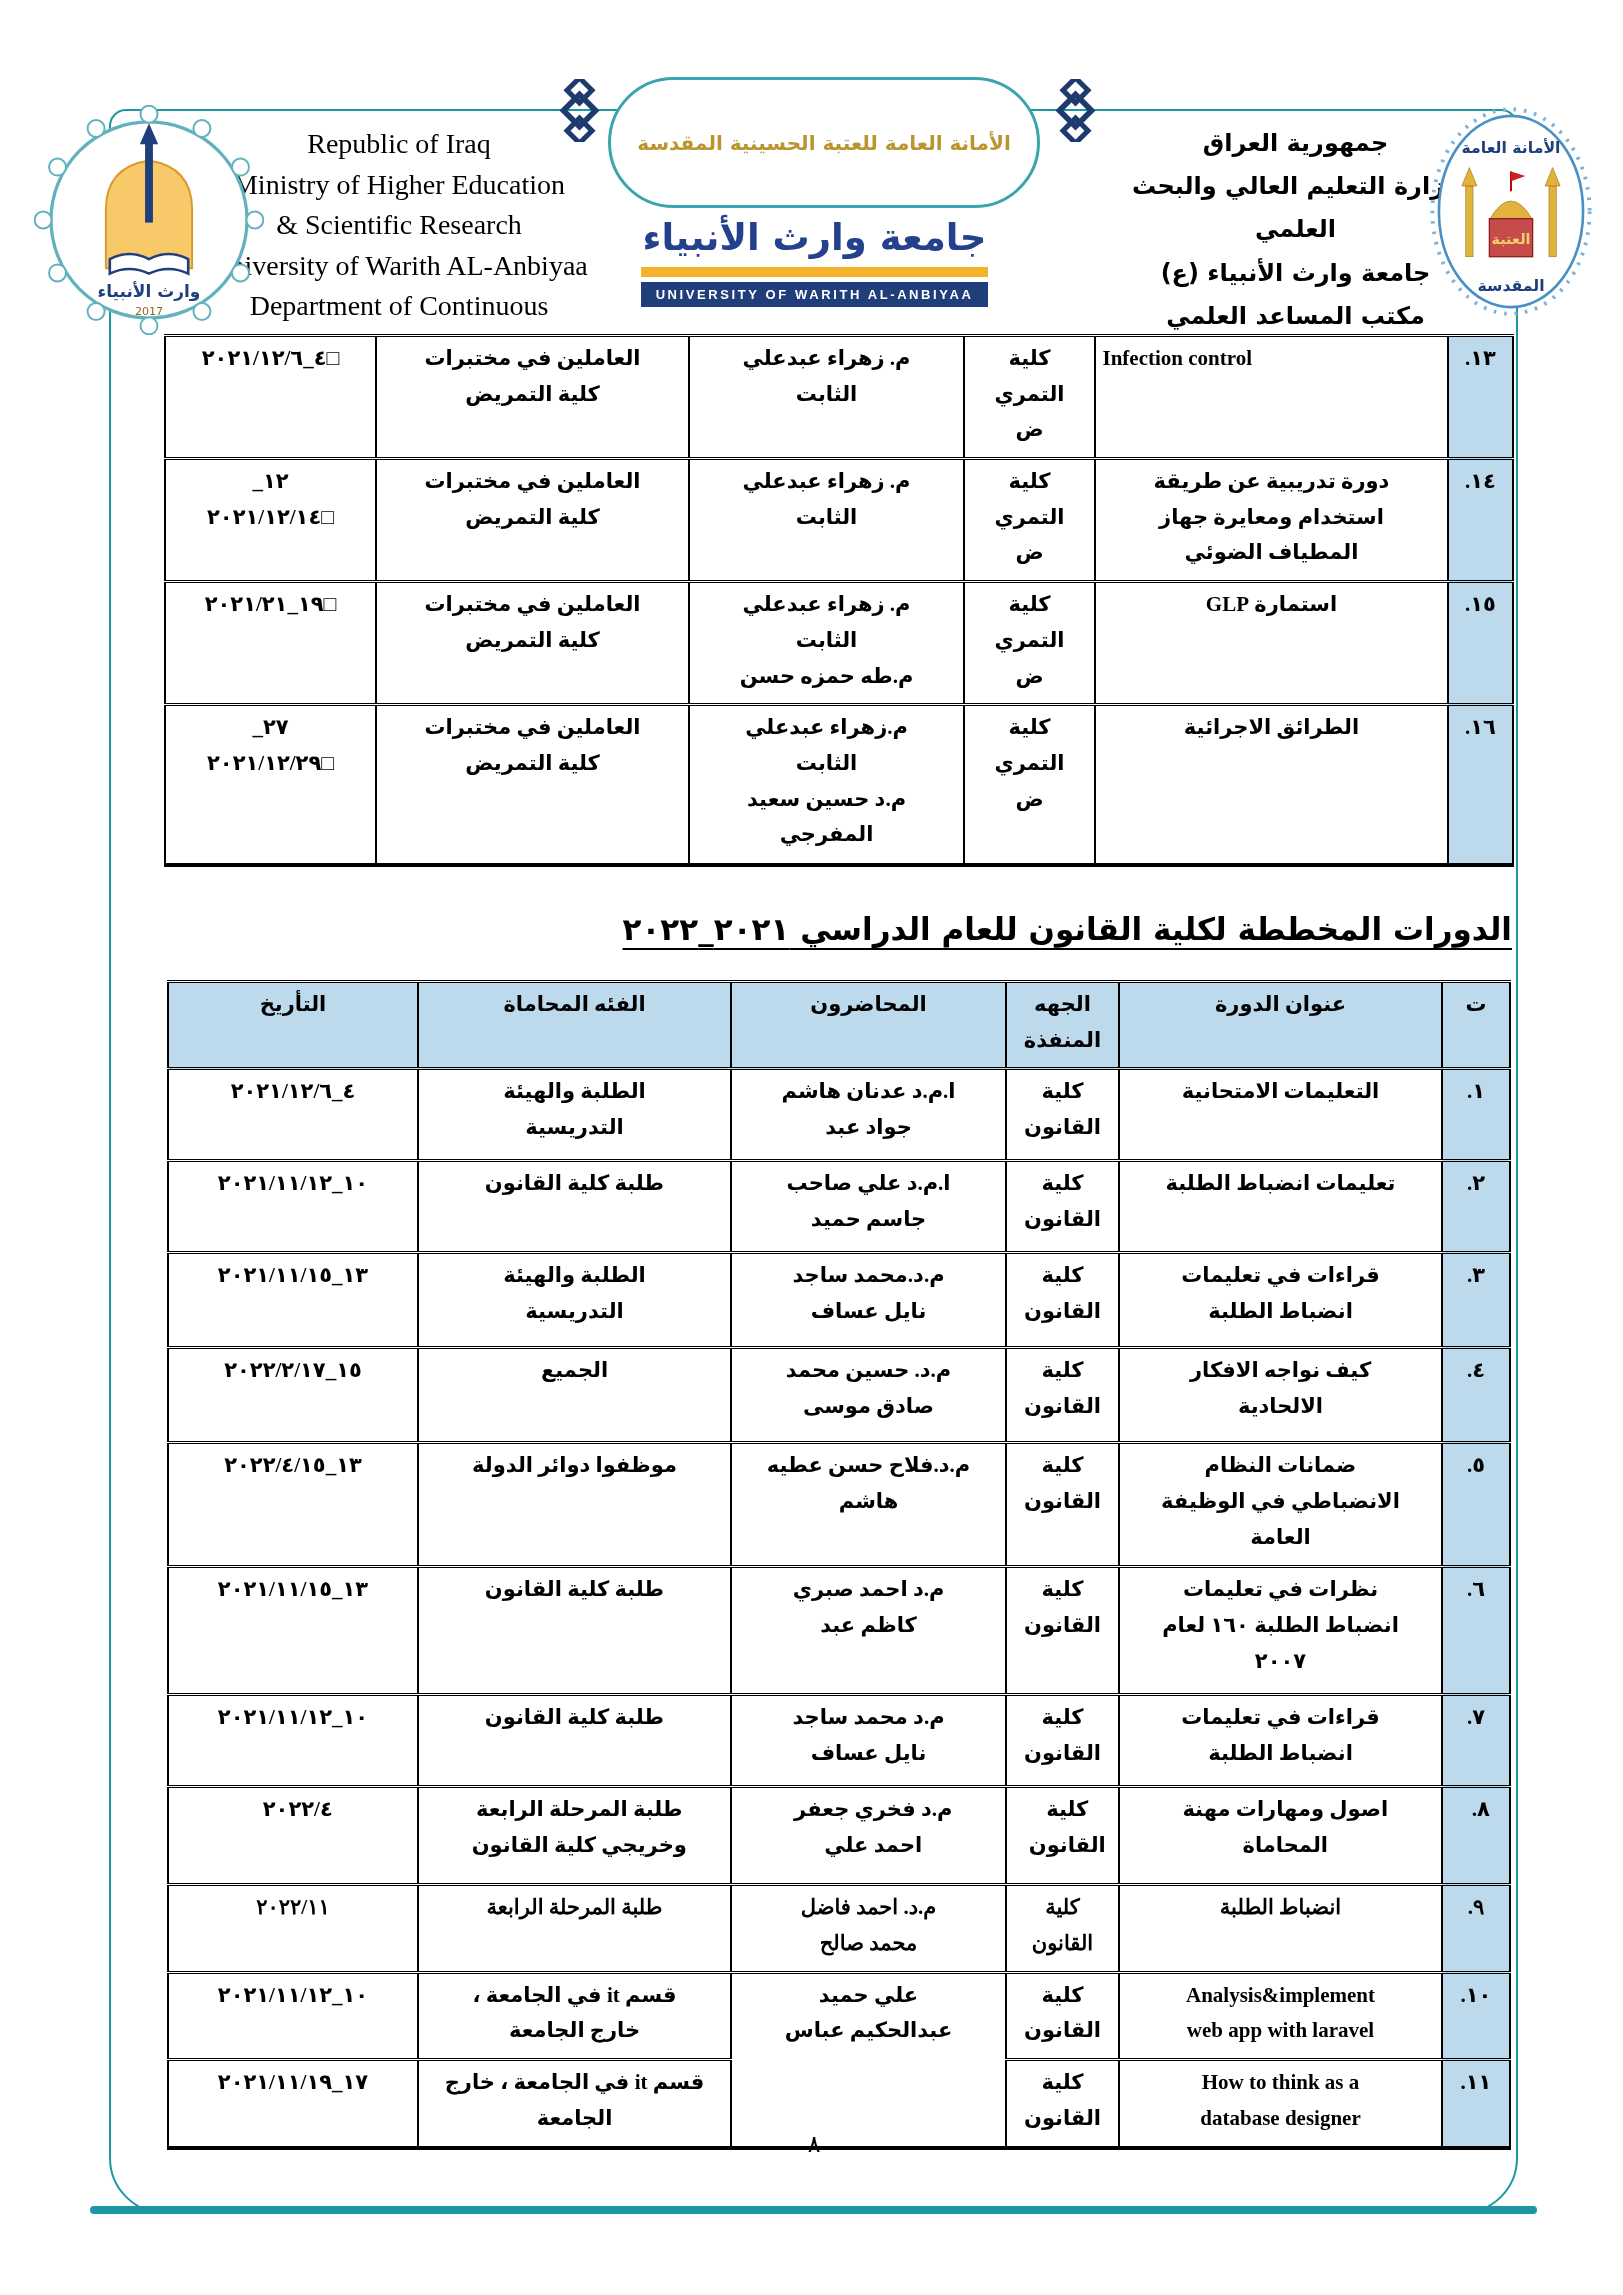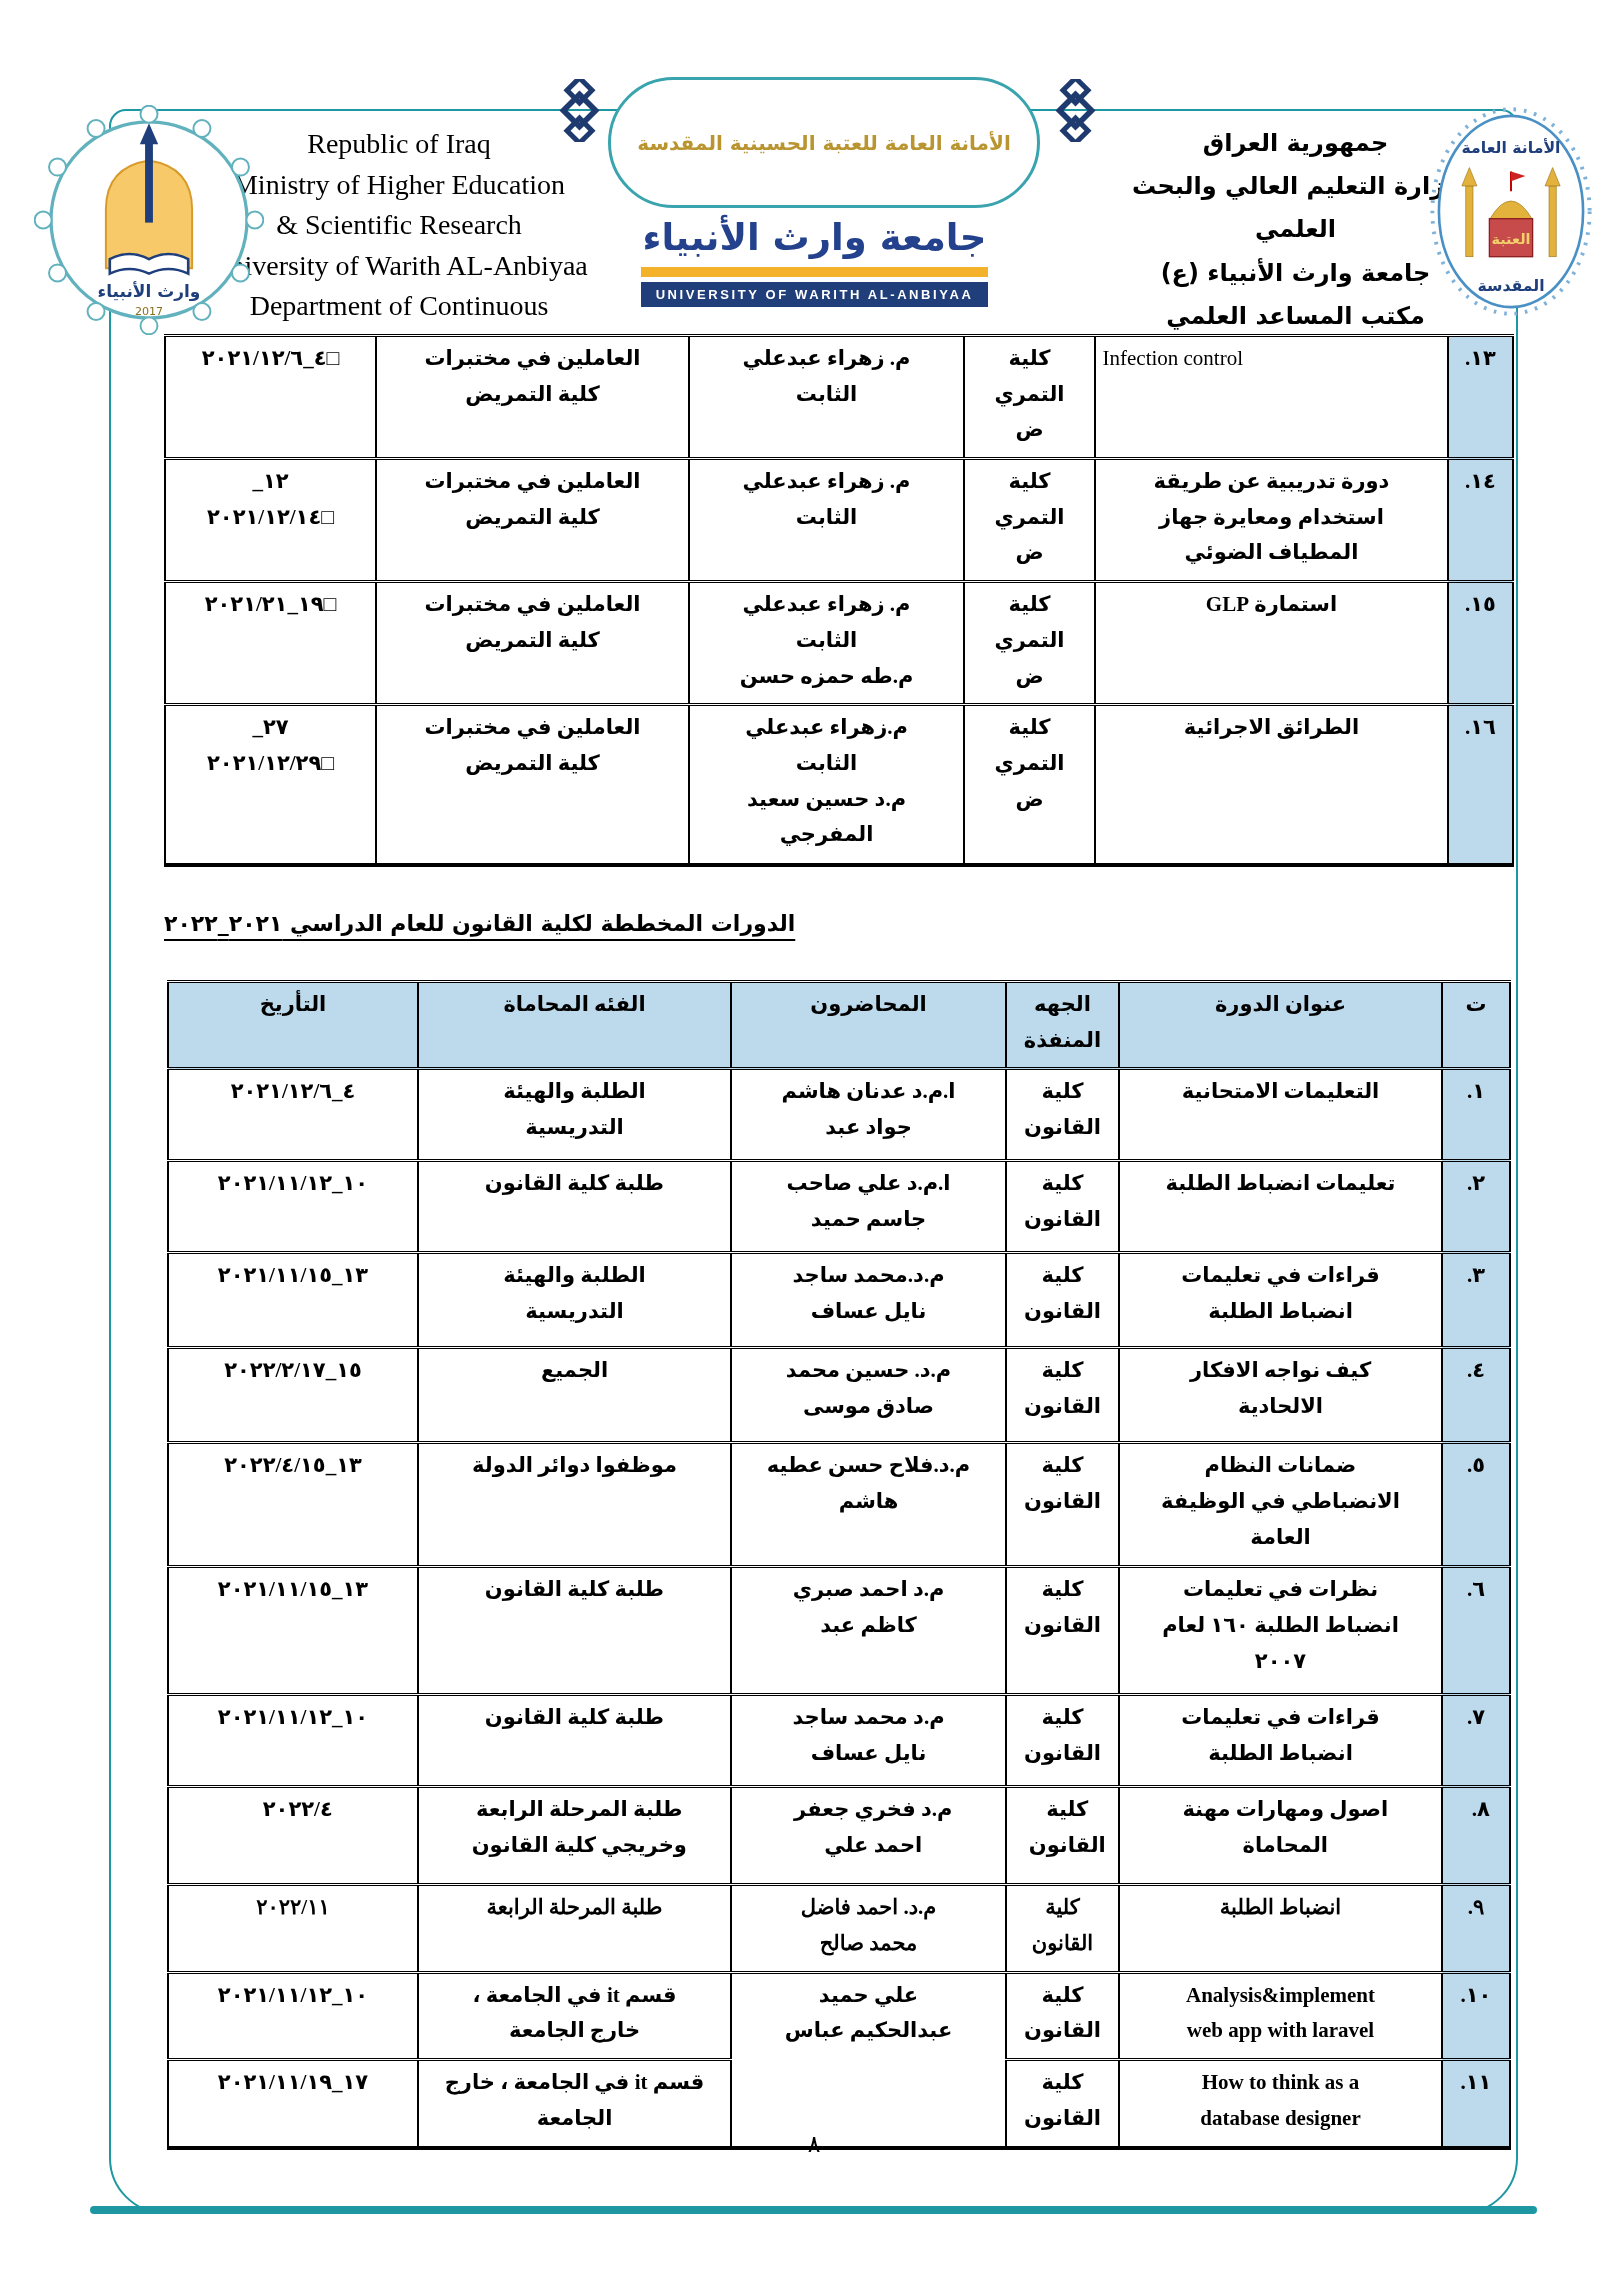--- a/index.html
+++ b/index.html
@@ -37,29 +37,29 @@
   table{border-collapse:collapse;table-layout:fixed;position:absolute;background:#fff;z-index:2;}
   .t1{left:164px;top:334px;width:1348px;border:2.6px solid #000;border-bottom:4.6px solid #000;}
   .t2{left:167px;top:980px;width:1341px;border:2.6px solid #000;border-bottom:4.6px solid #000;}
   td{border-left:2px solid #000;border-right:2px solid #000;
      border-top:3.9px double #000;border-bottom:3.9px double #000;
      vertical-align:top;text-align:center;white-space:pre-line;box-sizing:border-box;
      padding:3.9px 6.5px 9.2px;font-weight:bold;font-size:21px;line-height:1.7;
      font-family:"Liberation Serif","DejaVu Sans",serif;}
   .num{background:#BDD9EC;}
   .t2 .head td{background:#BDD9EC;height:79px;}
-  .align-left{text-align:left;font-weight:normal;}
+  .align-left{text-align:left;font-weight:bold;}
   .t1 tr.rA td{height:121px;} .t1 tr.rB td{height:160px;}
   .t2 tr.h140 td{height:92px;} .t2 tr.h145 td{height:95px;}
   .t2 tr.h190 td{height:124px;} .t2 tr.h195 td{height:128px;}
   .t2 tr.h150 td{height:98px;padding-left:16px;} .t2 tr.h132 td{height:86px;font-family:Liberation Serif, serif;}
   .t2 tr.h122 td{height:80px;} .t2 tr.h128 td{height:84px;}
 
   .section-title{position:absolute;left:164px;top:911px;width:1348px;direction:rtl;
-                 text-align:left;font-size:22px;font-weight:bold;z-index:2;
+                 text-align:right;font-size:31px;font-weight:bold;z-index:2;
                  text-decoration:underline;text-decoration-thickness:2px;text-underline-offset:7.9px;}
   .pagenum{position:absolute;left:160px;top:2130px;width:1308px;text-align:center;
            font-size:23.6px;z-index:2;}
 </style>
 </head>
 <body>
 
 <div class="page">
 
   <div class="frame"></div>

